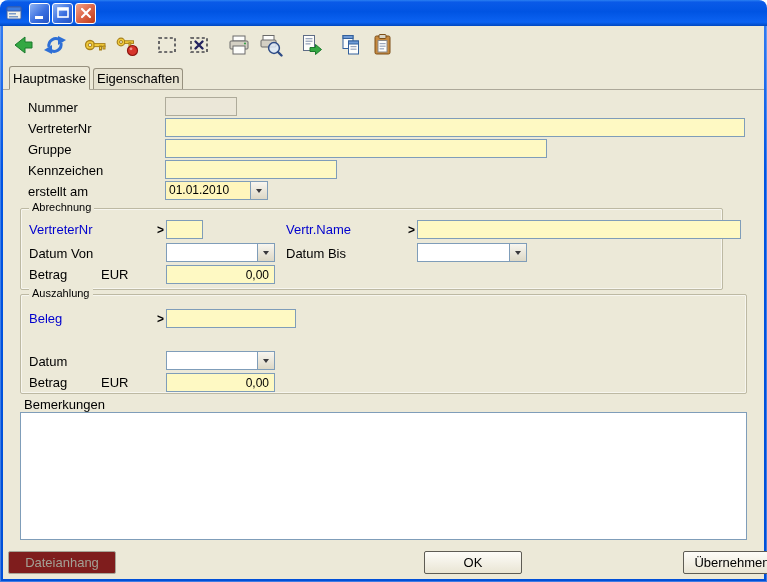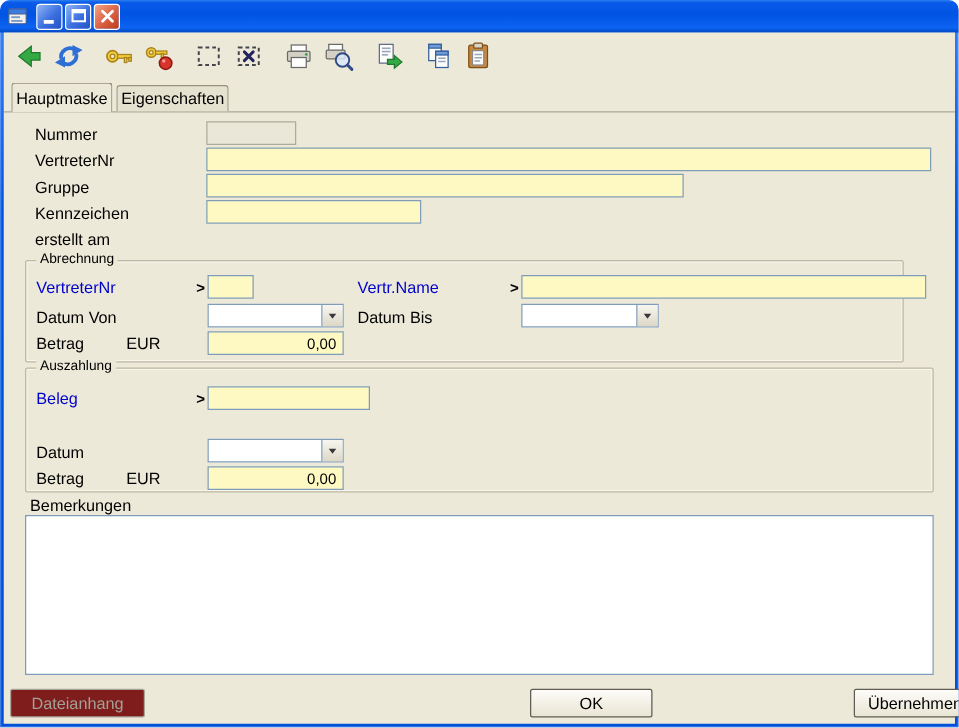--- a/index.html
+++ b/index.html
@@ -248,20 +248,26 @@
     <span class="lbl" style="left:25px; top:95px;">VertreterNr</span>
     <input class="field" style="left: 162px; top: 92px; width: 580px;" value="">
 
     <span class="lbl" style="left:25px; top:116px;">Gruppe</span>
     <input class="field" style="left: 162px; top: 113px; width: 382px;" value="">
 
     <span class="lbl" style="left:25px; top:137px;">Kennzeichen</span>
     <input class="field" style="left: 162px; top: 134px; width: 172px;" value="">
 
     <span class="lbl" style="left:25px; top:158px;">erstellt am</span>
+    <div class="combo highlight" style="left:162px; top:155px; width:103px;">
+      <div class="combo-value">01.01.2010</div>
+      <div class="combo-arrow">
+          <span class="tri"></span>
+        </div>
+    </div>
 
     <div class="groupbox" style="left:17px; top:182px; width:703px; height:82px;">
       <span class="legend">Abrechnung</span>
 
       <span class="lbl link" style="left:8px; top:13px;">VertreterNr</span>
       <span class="prefix" style="left:136px; top:14px;">&gt;</span>
       <input class="field" style="left: 145px; top: 11px; width: 37px;" value="">
 
       <span class="lbl link" style="left:265px; top:13px;">Vertr.Name</span>
       <span class="prefix" style="left:387px; top:14px;">&gt;</span>

